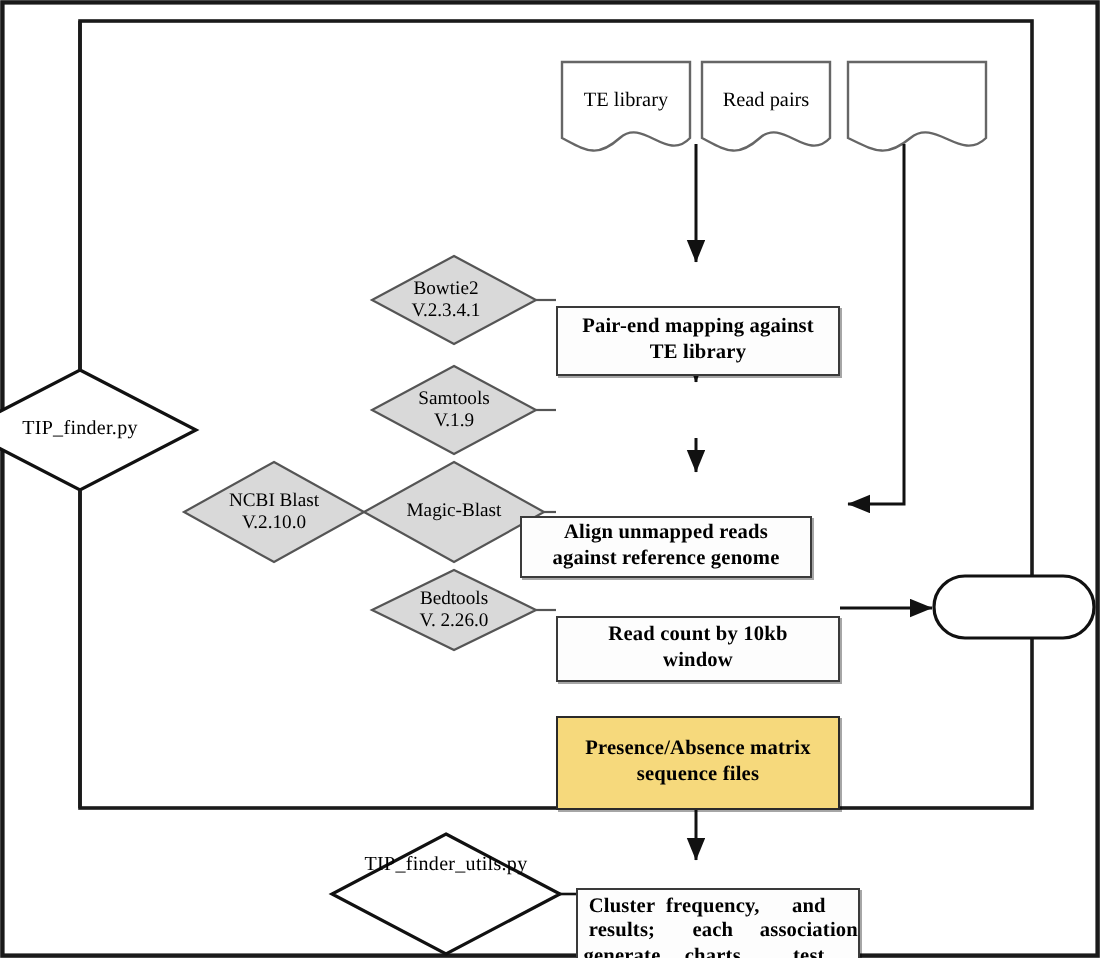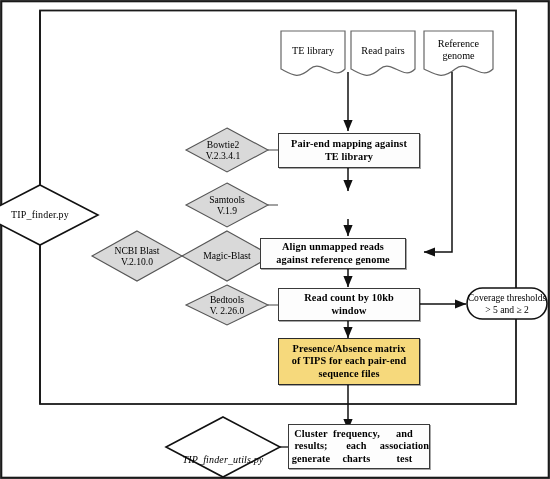--- a/index.html
+++ b/index.html
@@ -4,21 +4,21 @@
 <style>
   html,body{margin:0;padding:0;background:#ffffff;}
   body{width:550px;height:479px;position:relative;overflow:hidden;
        font-family:"Liberation Serif", serif;color:#000;}
   #stage{position:absolute;left:0;top:0;width:550px;height:478px;}
   svg.layer{position:absolute;left:0;top:0;width:550px;height:479px;}
   .node{position:absolute;box-sizing:border-box;display:flex;align-items:center;
         justify-content:center;text-align:center;}
   .proc{background:#fdfdfd;border:1.4px solid #3a3a3a;font-weight:bold;
         font-size:10.3px;line-height:12.2px;letter-spacing:.1px;
-        box-shadow:1px 1px 0 rgba(0,0,0,.35);}
+        box-shadow:1px 1px 0 rgba(0,0,0,.35);margin-top:20px;}
   .proc.hl{background:#f6d97c;border:1.6px solid #2a2a2a;}
   .docshape{font-size:10.2px;line-height:12px;}
   .diamond-label{position:absolute;display:flex;align-items:center;
         justify-content:center;text-align:center;font-size:9.6px;
         line-height:11.2px;pointer-events:none;}
   .round{font-size:9.6px;line-height:11.4px;}
   .scriptlbl{font-size:10px;letter-spacing:.15px;}
 </style>
 </head>
 <body>
@@ -75,57 +75,48 @@
     <polygon points="223,417 280,447 223,477 166,447" fill="#ffffff" stroke="#111" stroke-width="1.6"></polygon>
     <line x1="280" y1="447" x2="288" y2="447" stroke="#111" stroke-width="1.3"></line>
   </svg>
 
   <div class="node docshape" style="left:281px;top:37px;width:64px;height:28px;">
     <span>TE library</span>
   </div>
   <div class="node docshape" style="left:351px;top:37px;width:64px;height:28px;">
     <span>Read pairs</span>
   </div>
-  <div class="node docshape" style="left:424px;top:34px;width:69px;height:32px;flex-direction:column;">
-    <span>Reference</span>
-    <span>genome</span>
-  </div>
 
   <div class="node proc" style="left:278px;top:133px;width:142px;height:35px;flex-direction:column;">
     <span>Pair-end mapping against</span>
     <span>TE library</span>
   </div>
 
 
   <div class="node proc" style="left:260px;top:238px;width:146px;height:31px;flex-direction:column;">
     <span>Align unmapped reads</span>
     <span>against reference genome</span>
   </div>
 
   <div class="node proc" style="left:278px;top:288px;width:142px;height:33px;flex-direction:column;">
     <span>Read count by 10kb</span>
     <span>window</span>
   </div>
 
   <div class="node proc hl" style="left:278px;top:338px;width:142px;height:47px;flex-direction:column;">
     <span>Presence/Absence matrix</span>
-    <span>of TIPS for each pair-end</span>
     <span>sequence files</span>
   </div>
 
   <div class="node proc" style="left:288px;top:424px;width:142px;height:45px;flex-direction:row;">
     <span>Cluster results; generate</span>
     <span>frequency, each charts</span>
     <span>and association test</span>
   </div>
 
-  <div class="node round" style="left:467px;top:290px;width:80px;height:27px;flex-direction:column;">
-    <span>Coverage thresholds</span>
-    <span>&gt; 5 and ≥ 2</span>
-  </div>
 
   <div class="diamond-label" style="left:185px;top:138px;width:76px;height:24px;flex-direction:column;">
     <span>Bowtie2</span>
     <span>V.2.3.4.1</span>
   </div>
   <div class="diamond-label" style="left:189px;top:193px;width:76px;height:24px;flex-direction:column;">
     <span>Samtools</span>
     <span>V.1.9</span>
   </div>
   <div class="diamond-label" style="left:189px;top:249px;width:76px;height:14px;">
@@ -136,17 +127,17 @@
     <span>V.2.10.0</span>
   </div>
   <div class="diamond-label" style="left:189px;top:293px;width:76px;height:24px;flex-direction:column;">
     <span>Bedtools</span>
     <span>V. 2.26.0</span>
   </div>
 
   <div class="diamond-label scriptlbl" style="left:-8px;top:208px;width:96px;height:14px;">
     <span>TIP_finder.py</span>
   </div>
-  <div class="diamond-label scriptlbl" style="left:169px;top:453px;width:108px;height:14px;font-style:italic;">
+  <div class="diamond-label scriptlbl" style="left:169px;top:426px;width:108px;height:14px;">
     <span>TIP_finder_utils.py</span>
   </div>
 
 </div>
 
 </body></html>

